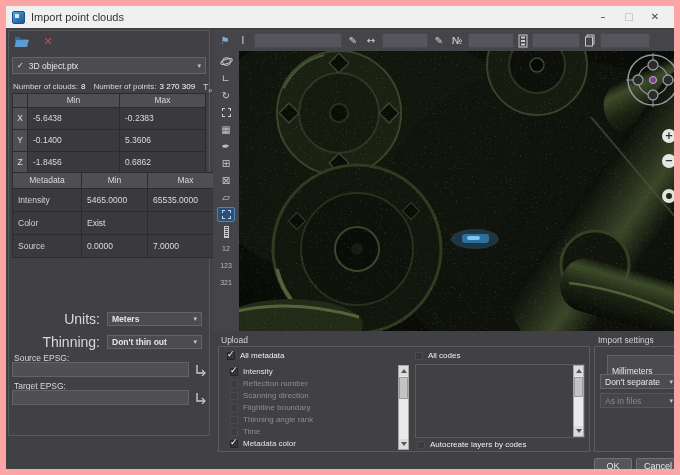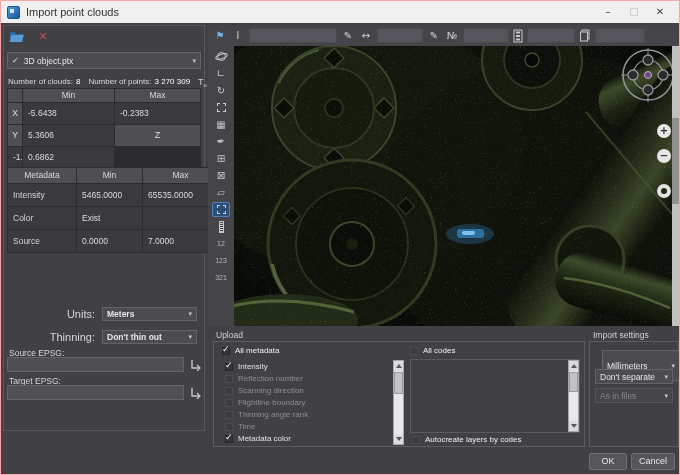--- a/index.html
+++ b/index.html
@@ -1,21 +1,21 @@
 <!DOCTYPE html>
 <html><head>
 <meta charset="utf-8">
 <style>
   html,body{margin:0;padding:0;background:#2a2a2c;}
   *{box-sizing:border-box;}
   .window{
     position:relative;width:680px;height:475px;
     font-family:"Liberation Sans","DejaVu Sans",sans-serif;
     font-size:9px;color:#e2e2e4;background:#414145;
-    border:1px solid #fca5a5;overflow:hidden;
+    border:6px solid #fca5a5;overflow:hidden;
   }
   .g{font-family:"DejaVu Sans",sans-serif;}
   
   .titlebar{position:absolute;left:0;top:0;width:100%;height:22px;background:#f0f0f0;
     display:flex;align-items:center;padding:0 6px;color:#333;font-size:11px;}
   .app-icon{width:13px;height:13px;margin-right:6px;border-radius:2px;
     background:linear-gradient(135deg,#57a7e0 0%,#2d6fb2 60%,#1f5a96 100%);
     border:1px solid #1d4f85;position:relative;}
   .app-icon::after{content:"";position:absolute;left:2px;top:2px;width:4px;height:4px;background:#cfe7f8;}
   .win-controls{margin-left:auto;display:flex;gap:0;}
@@ -50,21 +50,21 @@
   .tbl .hc{background:#4e4e53;text-align:center;line-height:13px;height:13px;color:#d8d8da;font-size:8.5px;}
   .tbl .ax{background:#4e4e53;text-align:center;color:#e0e0e2;font-size:8.5px;}
   .tbl .vc{background:#3a3a3e;padding-left:5px;color:#dcdcde;font-size:8.5px;display:flex;align-items:center;}
   .bounds{top:62px;width:194px;grid-template-columns:14px 91px 1fr;}
   .bounds .ax,.bounds .vc{height:21px;line-height:21px;}
   .meta{top:141px;width:212px;grid-template-columns:68px 65px 1fr;}
   .meta .hc{height:15px;line-height:15px;}
   .meta .vc{height:22px;}
   .meta .nc{background:#3a3a3e;padding-left:5px;height:22px;display:flex;align-items:center;color:#d4d4d6;font-size:8.5px;}
   .form-row{position:absolute;left:0;width:197px;height:15px;display:flex;align-items:center;}
-  .form-row .flab{width:98px;text-align:right;padding-right:7px;font-size:11px;color:#d8d8da;}
+  .form-row .flab{width:98px;text-align:right;padding-right:7px;font-size:14px;color:#d8d8da;}
   .form-row .dd{width:95px;height:14px;font-weight:bold;}
   .epsg-lab{position:absolute;left:5px;font-size:8.5px;color:#d8d8da;}
   .epsg-row{position:absolute;left:3px;width:194px;display:flex;align-items:center;gap:5px;}
   .epsg-row .inp{flex:1;}
   
   .top-toolbar{position:absolute;left:207px;top:24px;width:471px;height:21px;background:#454549;
     display:flex;align-items:center;gap:4px;padding-left:5px;}
   .ti{width:14px;text-align:center;color:#d2d2d5;font-size:10px;line-height:14px;flex:none;}
   .tf{height:15px;background:#55555b;border:1px solid #494950;border-radius:1px;flex:none;}
   
@@ -154,20 +154,21 @@
     </div>
 
     <div class="tbl bounds">
       <div class="hc"></div>
       <div class="hc">Min</div>
       <div class="hc">Max</div>
       <div class="ax">X</div>
       <div class="vc">-5.6438</div>
       <div class="vc">-0.2383</div>
       <div class="ax">Y</div>
+      <div class="vc">-0.1400</div>
       <div class="vc">5.3606</div>
       <div class="ax">Z</div>
       <div class="vc">-1.8456</div>
       <div class="vc">0.6862</div>
     </div>
 
     <div class="tbl meta">
       <div class="hc">Metadata</div>
       <div class="hc">Min</div>
       <div class="hc">Max</div>

